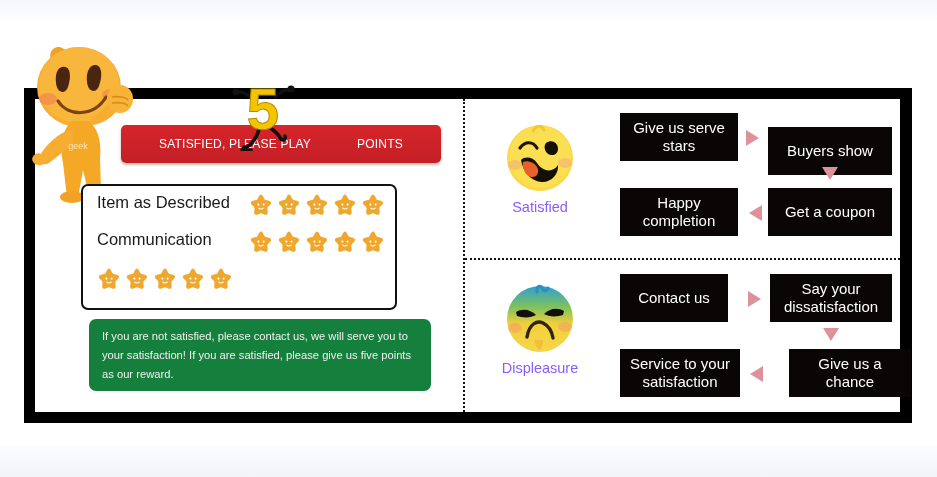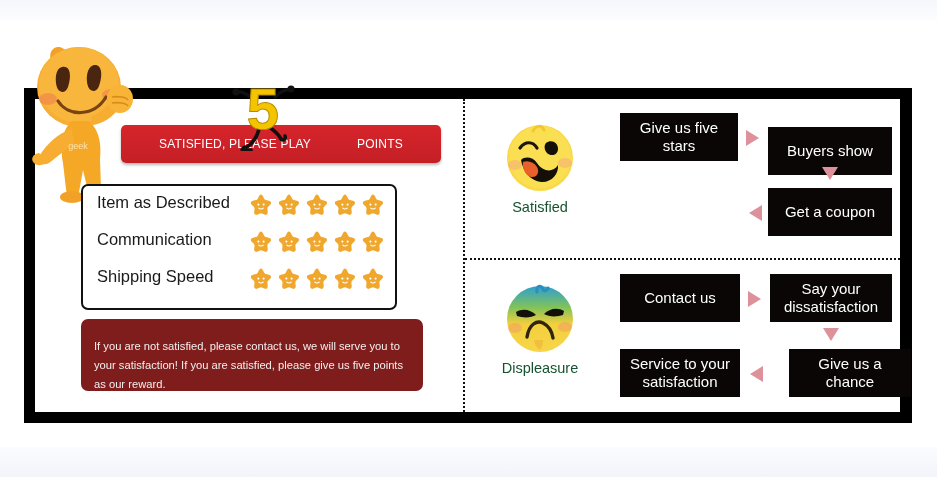--- a/index.html
+++ b/index.html
@@ -93,42 +93,42 @@
   .rating-label {
     color: #1a1a1a; font-size: 16.5px; white-space: nowrap;
     width: 168px;
   }
   .stars { display: flex; gap: 4px; align-items: center; }
   .star-ico { width: 24px; height: 24px; display: block; }
 
   
   .note-box {
     position: absolute;
-    left: 46px; top: 220px;
+    left: 54px; top: 220px;
     width: 342px; height: 72px;
-    background: #7f1d1d;
+    background: #15803d;
     border-radius: 7px;
-    padding: 18px 12px 8px 13px;
+    padding: 8px 12px 8px 13px;
   }
   .note-text {
     color: #f4eeee; font-size: 11.2px; line-height: 19px;
   }
 
   
   .right-panel { position: absolute; width: 435px; height: 156px; left: 430px; }
   .right-panel.top { top: 0px; }
   .right-panel.bottom { top: 161px; }
 
   .face-wrap {
     position: absolute; left: 22px; top: 22px;
     width: 106px; text-align: center;
   }
   .face { width: 74px; height: 74px; display: block; margin: 0 auto; }
   .face-label {
-    margin-top: 4px; font-size: 14.5px; color: #14532d; white-space: nowrap;
+    margin-top: 4px; font-size: 14.5px; color: #8b5cf6; white-space: nowrap;
   }
 
   .node {
     position: absolute;
     background: #0a0606;
     color: #ffffff;
     display: flex; align-items: center; justify-content: center;
     text-align: center;
     font-size: 15px;
     line-height: 18px;
@@ -291,21 +291,20 @@
               <svg class="star-ico" viewBox="0 0 24 24">
                   <path d="M12 1.6 C13 1.6 13.6 2.6 14.8 5 C15.6 6.6 16.2 7 18 7.3 C21 7.8 21.8 8.4 22 9.5 C22.2 10.7 21.6 11.4 19.6 13.3 C18.4 14.5 18.2 15.2 18.5 17 C19 20 18.7 21 17.7 21.6 C16.7 22.2 15.8 21.9 13.6 20.8 C12 20 11.9 20 10.3 20.8 C8.1 21.9 7.2 22.2 6.2 21.6 C5.2 21 4.9 20 5.4 17 C5.7 15.2 5.5 14.5 4.3 13.3 C2.3 11.4 1.7 10.7 1.9 9.5 C2.1 8.4 2.9 7.8 5.9 7.3 C7.7 7 8.3 6.6 9.1 5 C10.3 2.6 11 1.6 12 1.6 Z" fill="#f0a72e"></path>
                   <circle cx="9.4" cy="11.6" r="1.05" fill="#fff"></circle>
                   <circle cx="14.6" cy="11.6" r="1.05" fill="#fff"></circle>
                   <path d="M9.8 15.2 C10.8 16.3 13.2 16.3 14.2 15.2" stroke="#fff" stroke-width="1.1" fill="none" stroke-linecap="round"></path>
                 </svg>
             </div>
           </div>
 
           <div class="rating-row r2">
-            <div class="rating-label">Shipping Speed</div>
             <div class="stars">
               <svg class="star-ico" viewBox="0 0 24 24">
                   <path d="M12 1.6 C13 1.6 13.6 2.6 14.8 5 C15.6 6.6 16.2 7 18 7.3 C21 7.8 21.8 8.4 22 9.5 C22.2 10.7 21.6 11.4 19.6 13.3 C18.4 14.5 18.2 15.2 18.5 17 C19 20 18.7 21 17.7 21.6 C16.7 22.2 15.8 21.9 13.6 20.8 C12 20 11.9 20 10.3 20.8 C8.1 21.9 7.2 22.2 6.2 21.6 C5.2 21 4.9 20 5.4 17 C5.7 15.2 5.5 14.5 4.3 13.3 C2.3 11.4 1.7 10.7 1.9 9.5 C2.1 8.4 2.9 7.8 5.9 7.3 C7.7 7 8.3 6.6 9.1 5 C10.3 2.6 11 1.6 12 1.6 Z" fill="#f0a72e"></path>
                   <circle cx="9.4" cy="11.6" r="1.05" fill="#fff"></circle>
                   <circle cx="14.6" cy="11.6" r="1.05" fill="#fff"></circle>
                   <path d="M9.8 15.2 C10.8 16.3 13.2 16.3 14.2 15.2" stroke="#fff" stroke-width="1.1" fill="none" stroke-linecap="round"></path>
                 </svg>
               <svg class="star-ico" viewBox="0 0 24 24">
                   <path d="M12 1.6 C13 1.6 13.6 2.6 14.8 5 C15.6 6.6 16.2 7 18 7.3 C21 7.8 21.8 8.4 22 9.5 C22.2 10.7 21.6 11.4 19.6 13.3 C18.4 14.5 18.2 15.2 18.5 17 C19 20 18.7 21 17.7 21.6 C16.7 22.2 15.8 21.9 13.6 20.8 C12 20 11.9 20 10.3 20.8 C8.1 21.9 7.2 22.2 6.2 21.6 C5.2 21 4.9 20 5.4 17 C5.7 15.2 5.5 14.5 4.3 13.3 C2.3 11.4 1.7 10.7 1.9 9.5 C2.1 8.4 2.9 7.8 5.9 7.3 C7.7 7 8.3 6.6 9.1 5 C10.3 2.6 11 1.6 12 1.6 Z" fill="#f0a72e"></path>
                   <circle cx="9.4" cy="11.6" r="1.05" fill="#fff"></circle>
@@ -349,32 +348,33 @@
             <ellipse cx="12" cy="44" rx="7" ry="5" fill="#f6a97a" opacity=".55"></ellipse>
             <ellipse cx="62" cy="42" rx="7" ry="5" fill="#f6a97a" opacity=".55"></ellipse>
             <path d="M17 27 C22 20, 30 20, 34 27" stroke="#1d1508" stroke-width="3.2" fill="none" stroke-linecap="round"></path>
             <path d="M43 22 C48 18, 55 21, 55 28 C55 34, 48 36, 44 32 C41 29, 41 24, 43 22 Z" fill="#151008"></path>
             <path d="M18 39 C22 35, 30 36, 34 42 C40 51, 50 52, 55 44 C56 53, 48 62, 38 61 C28 60, 20 51, 18 39 Z" fill="#141008"></path>
             <path d="M20 41 C25 39, 31 41, 34 46 C37 51, 34 57, 28 56 C23 55, 19 48, 20 41 Z" fill="#e8602a"></path>
           </svg>
           <div class="face-label">Satisfied</div>
         </div>
 
-        <div class="node" style="left:155px; top:14px; width:118px; height:48px;">Give us five stars</div>
+        <div class="node" style="left:155px; top:14px; width:118px; height:48px;">Give us serve stars</div>
 
         <div class="arrow right" style="left:281px; top:31px;"></div>
 
         <div class="node" style="left:303px; top:28px; width:124px; height:48px;">Buyers show</div>
 
         <div class="arrow down" style="left:357px; top:68px;"></div>
 
         <div class="node" style="left:303px; top:89px; width:124px; height:48px;">Get a coupon</div>
 
         <div class="arrow left" style="left:284px; top:106px;"></div>
 
+        <div class="node" style="left:155px; top:89px; width:118px; height:48px;">Happy completion</div>
       </div>
 
       <div class="right-panel bottom">
 
         <div class="face-wrap">
           <svg class="face" viewBox="0 0 74 74">
             <defs>
               <linearGradient id="dispgrad" x1="0" y1="0" x2="0" y2="1">
                 <stop offset="0%" stop-color="#2e9fd0"></stop>
                 <stop offset="32%" stop-color="#7fc25a"></stop>
@@ -387,21 +387,21 @@
             <ellipse cx="12" cy="46" rx="7" ry="5" fill="#f19a6a" opacity=".5"></ellipse>
             <ellipse cx="62" cy="45" rx="7" ry="5" fill="#f19a6a" opacity=".5"></ellipse>
             <path d="M13 30 C20 26, 28 28, 33 33 C28 36, 20 36, 14 34 Z" fill="#13100a"></path>
             <path d="M61 29 C54 25, 46 27, 41 32 C46 35, 54 35, 60 33 Z" fill="#13100a"></path>
             <path d="M24 55 C26 42, 34 38, 40 41 C46 44, 49 50, 50 56" stroke="#2e2410" stroke-width="3.4" fill="none" stroke-linecap="round"></path>
             <path d="M31 58 C32 64, 35 67, 37 68 C39 66, 40 62, 40 58 Z" fill="#efb83a" opacity=".75"></path>
           </svg>
           <div class="face-label">Displeasure</div>
         </div>
 
-        <div class="node" style="left:155px; top:14px; width:120px; height:48px;">Contact us</div>
+        <div class="node" style="left:155px; top:14px; width:108px; height:48px;">Contact us</div>
 
         <div class="arrow right" style="left:283px; top:31px;"></div>
 
         <div class="node" style="left:305px; top:14px; width:122px; height:48px;">Say your dissatisfaction</div>
 
         <div class="arrow down" style="left:358px; top:68px;"></div>
 
         <div class="node" style="left:305px; top:89px; width:122px; height:48px;margin-left:19px;">Give us a chance</div>
 
         <div class="arrow left" style="left:285px; top:106px;"></div>

